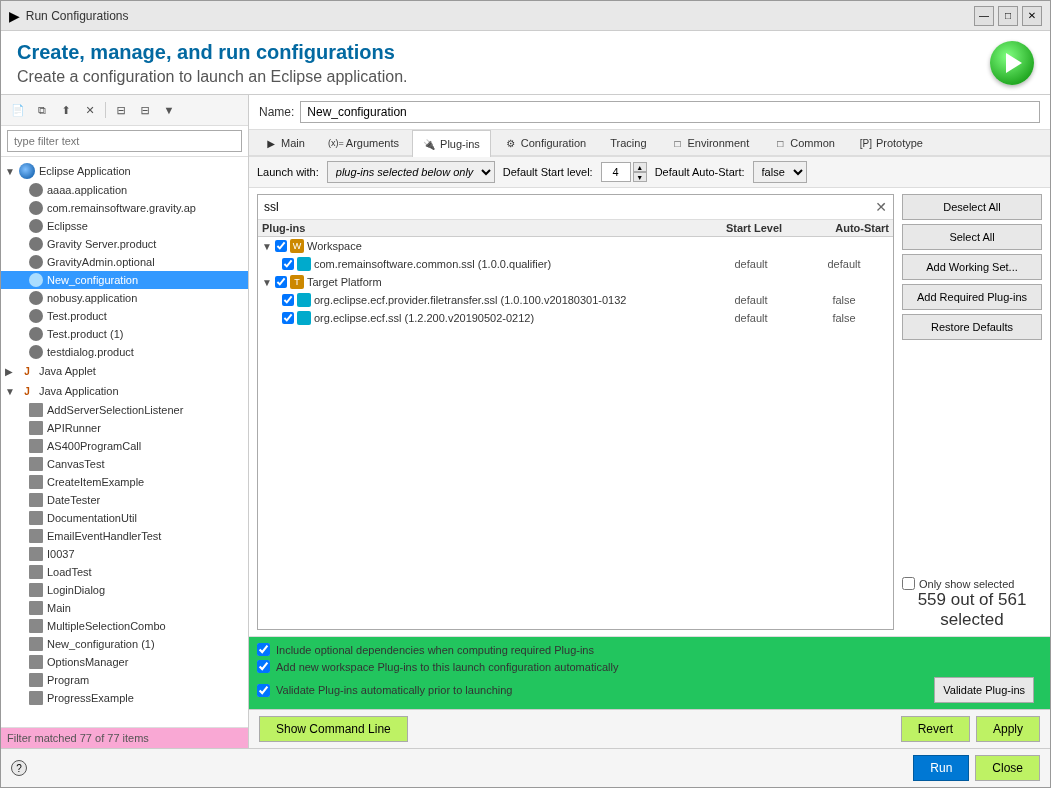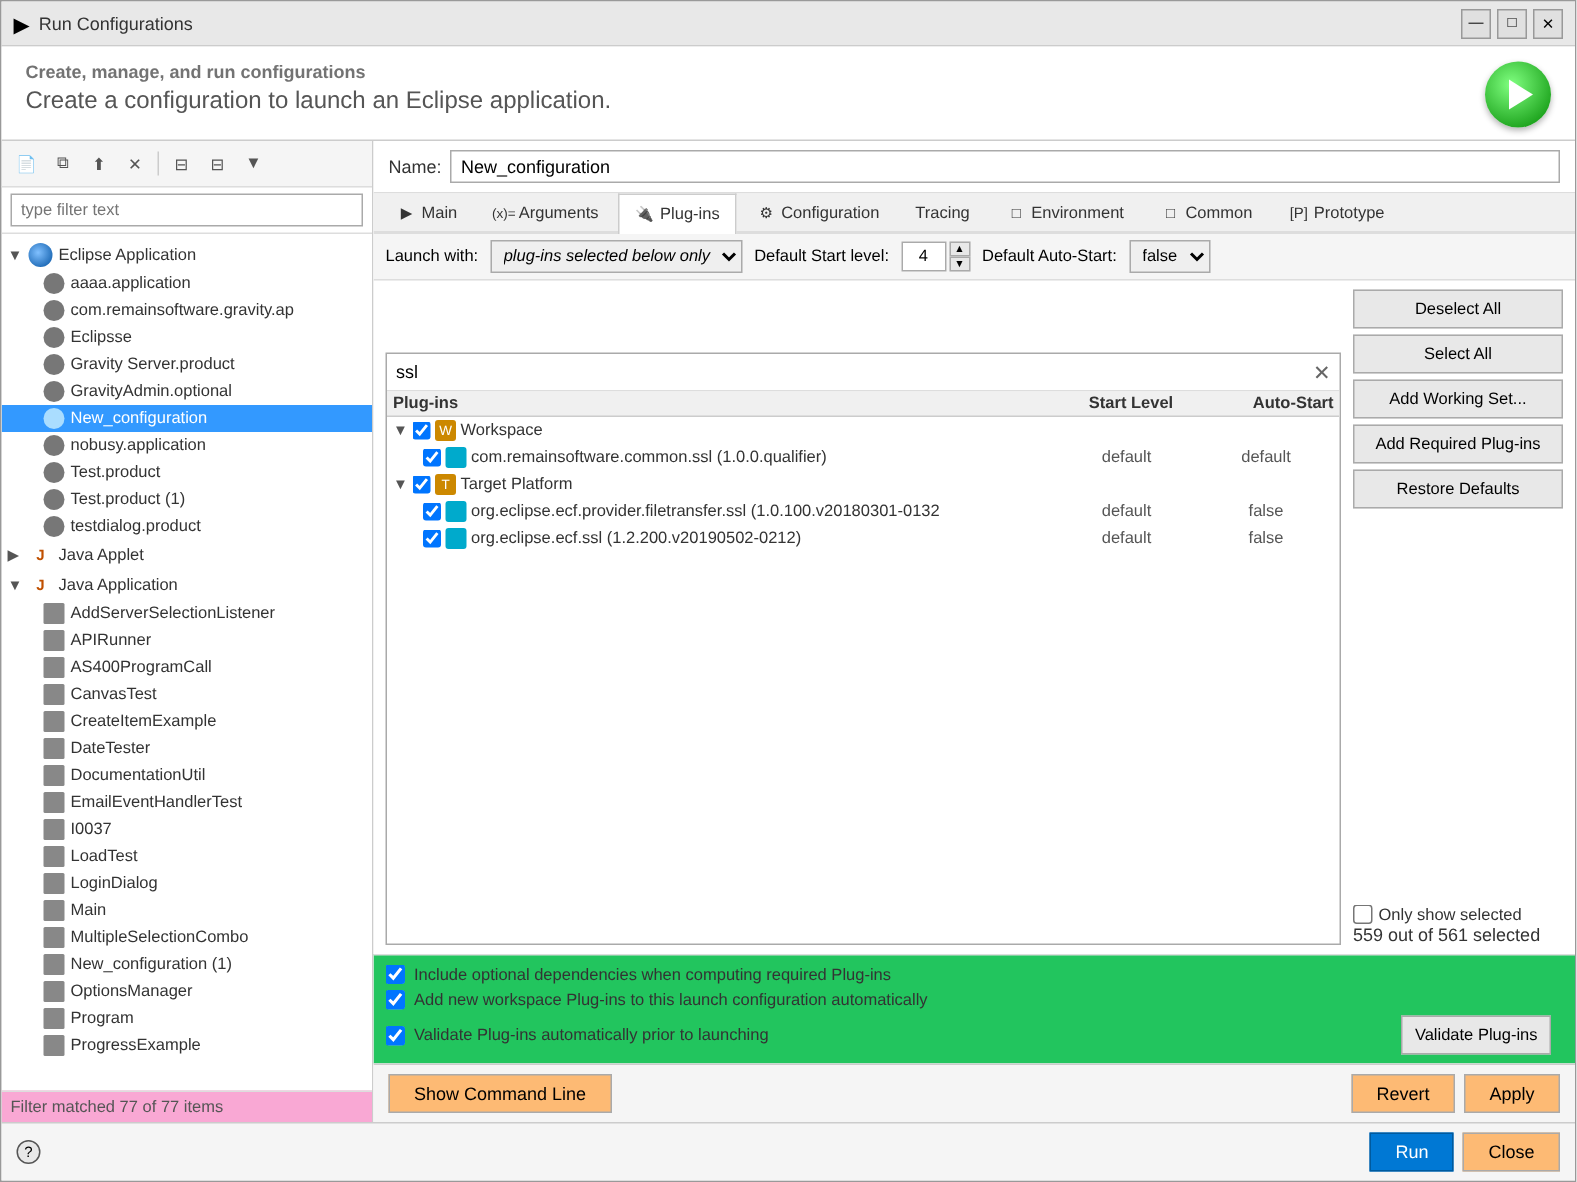--- a/index.html
+++ b/index.html
@@ -42,23 +42,23 @@
       height: 20px;
       border: 1px solid #999;
       background: #e0e0e0;
       cursor: pointer;
       display: flex;
       align-items: center;
       justify-content: center;
       font-size: 10px;
     }
     .header-title {
-      font-size: 12px;
+      font-size: 20px;
       font-weight: bold;
-      color: #737373;
+      color: #0369a1;
     }
     .header-subtitle {
       font-size: 16px;
       color: #555;
       margin-top: 4px;
     }
     .main-content {
       display: flex;
       flex: 1;
       overflow: hidden;
@@ -277,21 +277,20 @@
       overflow: hidden;
       padding: 6px 8px;
       gap: 8px;
     }
     .plugins-left {
       flex: 1;
       display: flex;
       flex-direction: column;
       border: 1px solid #aaa;
       overflow: hidden;
-      margin-top: 42px;
     }
     .search-row {
       display: flex;
       align-items: center;
       border-bottom: 1px solid #ddd;
     }
     .plugin-search {
       flex: 1;
       height: 24px;
       border: none;
@@ -367,23 +366,23 @@
       margin-top: auto;
       font-size: 11px;
       color: #333;
     }
     .only-show-row {
       display: flex;
       align-items: center;
       gap: 4px;
     }
     .selected-count {
-      font-size: 12px;
+      font-size: 17px;
       color: #333;
-      text-align: left;
+      text-align: center;
     }
     .bottom-checkboxes {
       padding: 4px 8px;
       border-top: 1px solid #ddd;
       background: #22c55e;
     }
     .chk-row {
       display: flex;
       align-items: center;
       gap: 6px;
@@ -396,21 +395,21 @@
       align-items: center;
       padding: 6px 10px;
       border-top: 1px solid #ccc;
       background: #f5f5f5;
       gap: 6px;
       justify-content: flex-end;
     }
     .footer-btn {
       height: 26px;
       border: 1px solid #aaa;
-      background: #fdba74;
+      background: #bef264;
       font-size: 12px;
       cursor: pointer;
       padding: 0 16px;
     }
     .footer-btn.primary {
       background: #0078d4;
       color: white;
       border-color: #005a9e;
     }
     .validate-btn {

